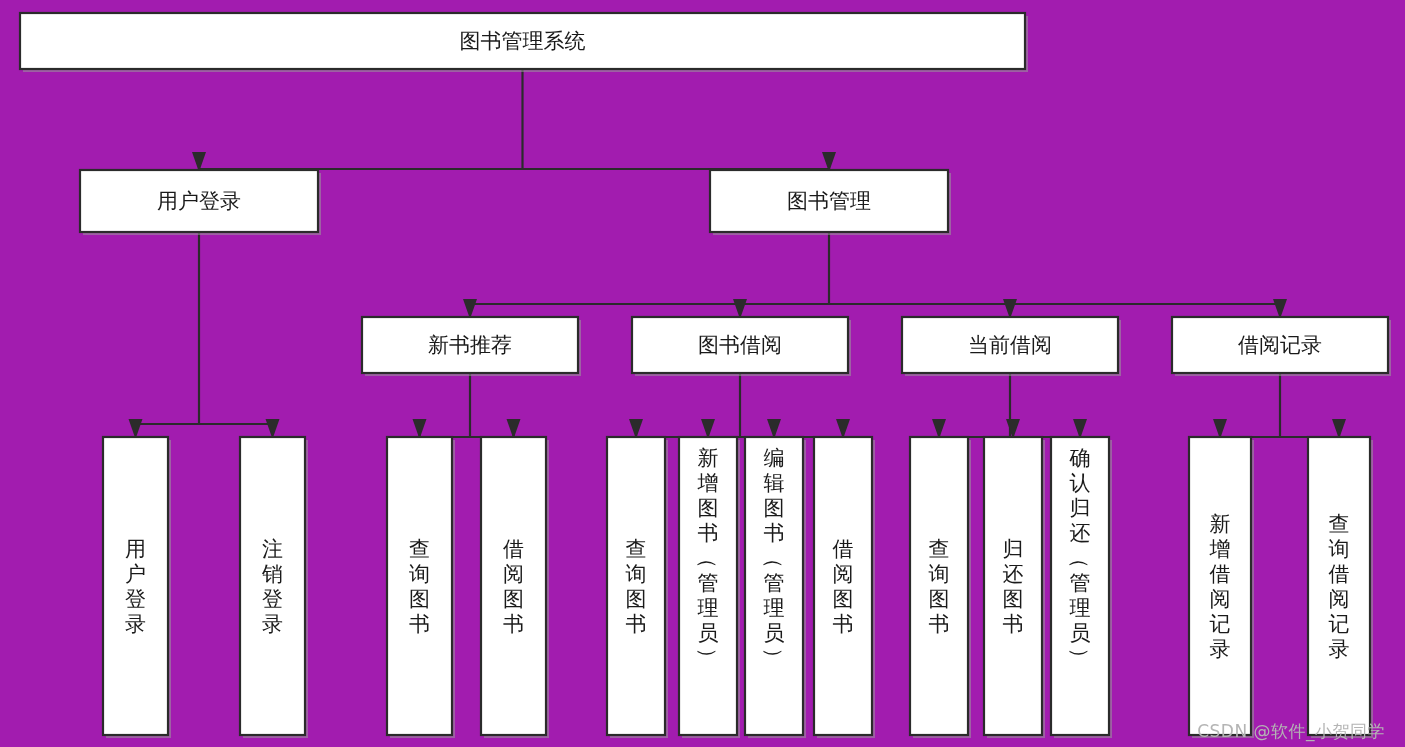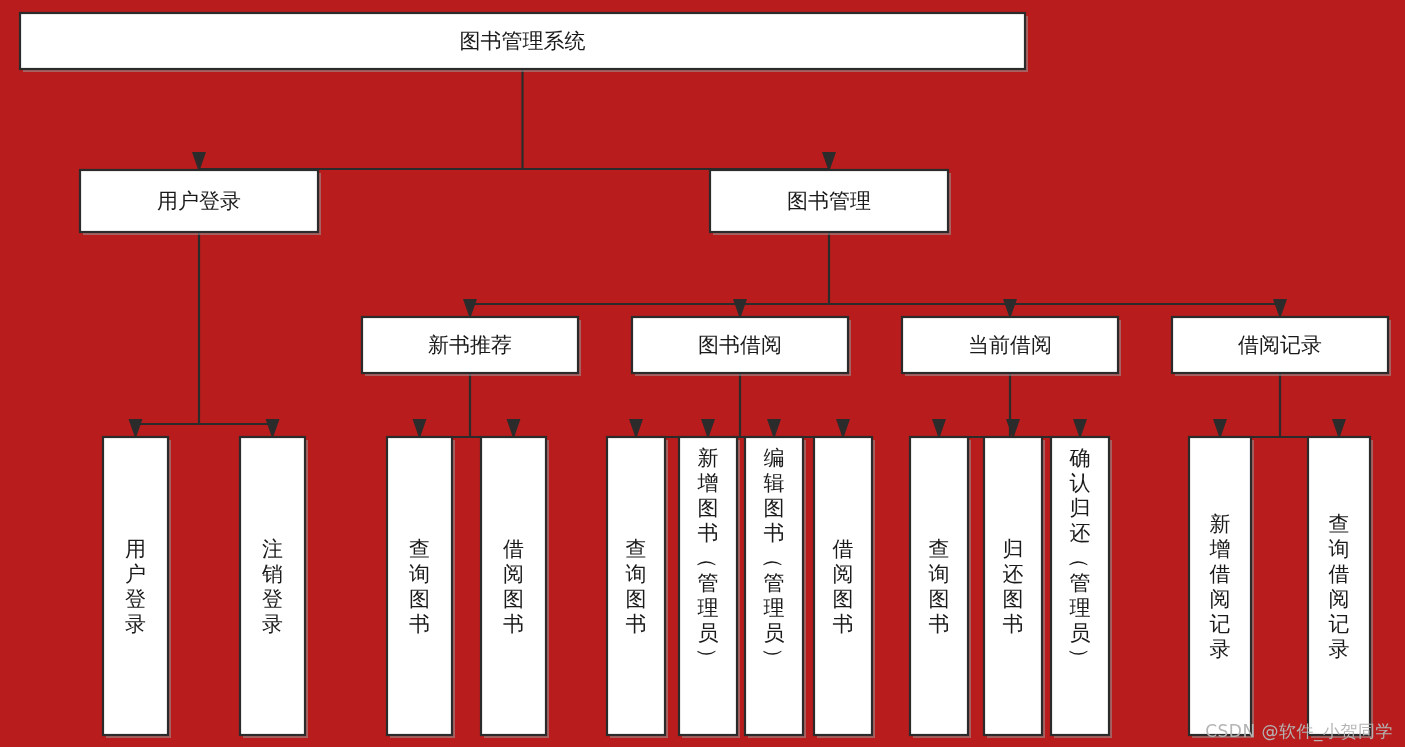--- a/index.html
+++ b/index.html
@@ -11,21 +11,21 @@
   body {
     width: 1405px;
     height: 747px;
     overflow: hidden;
     font-family: "DejaVu Sans", "Liberation Sans", sans-serif;
   }
   #diagram-root {
     position: relative;
     width: 1405px;
     height: 747px;
-    background: #b91c1c;
+    background: #a21caf;
   }
   svg#flow {
     position: absolute;
     left: 0;
     top: 0;
     width: 1405px;
     height: 747px;
     display: block;
   }
   .node-rect {
@@ -55,21 +55,21 @@
     dominant-baseline: middle;
   }
   .node-label-v-char {
     font-family: "DejaVu Sans", "Liberation Sans", sans-serif;
     font-size: 21px;
     fill: #1a1a1a;
     text-anchor: middle;
   }
   .watermark {
     position: absolute;
-    right: 12px;
+    right: 20px;
     bottom: 4px;
     font-family: "DejaVu Sans", "Liberation Sans", sans-serif;
     font-size: 17px;
     color: #b4b4b4;
     letter-spacing: 0.5px;
     white-space: nowrap;
     pointer-events: none;
   }
 </style>
 </head>

